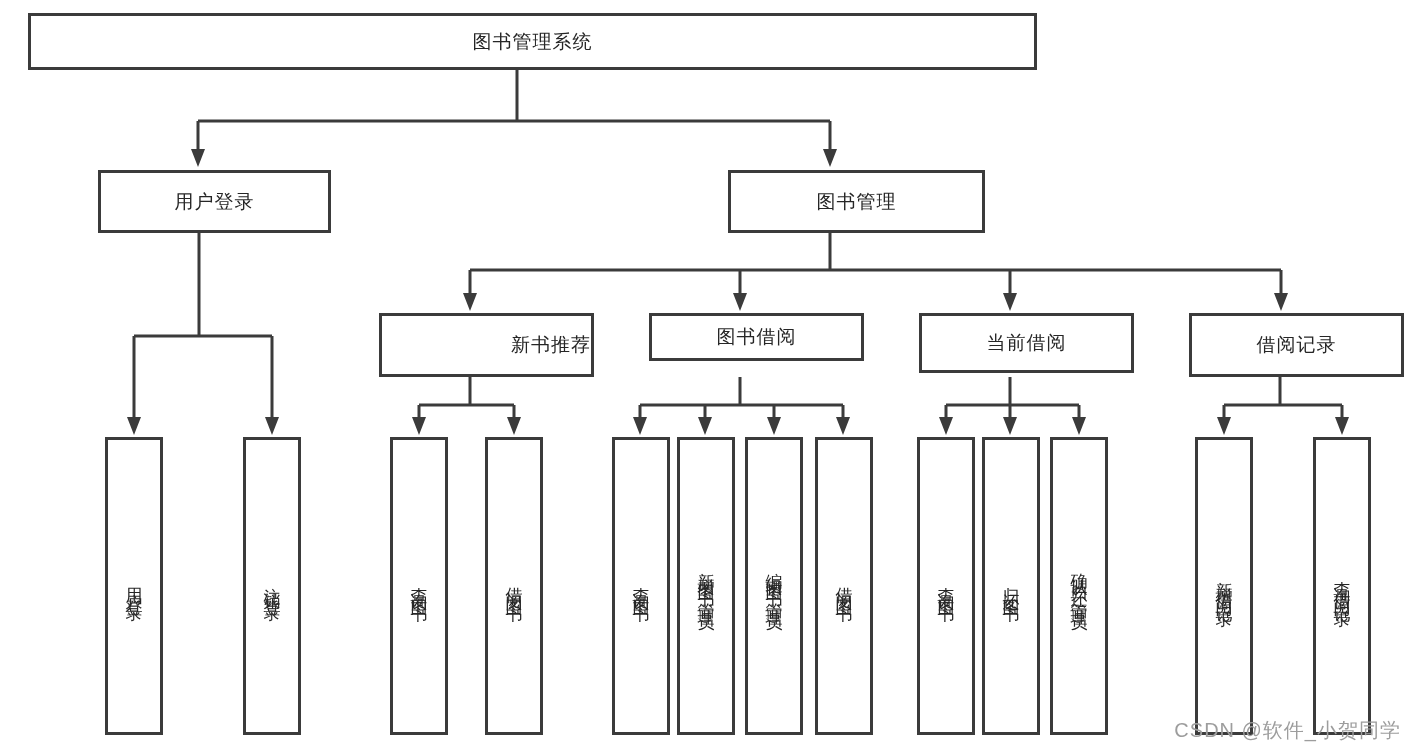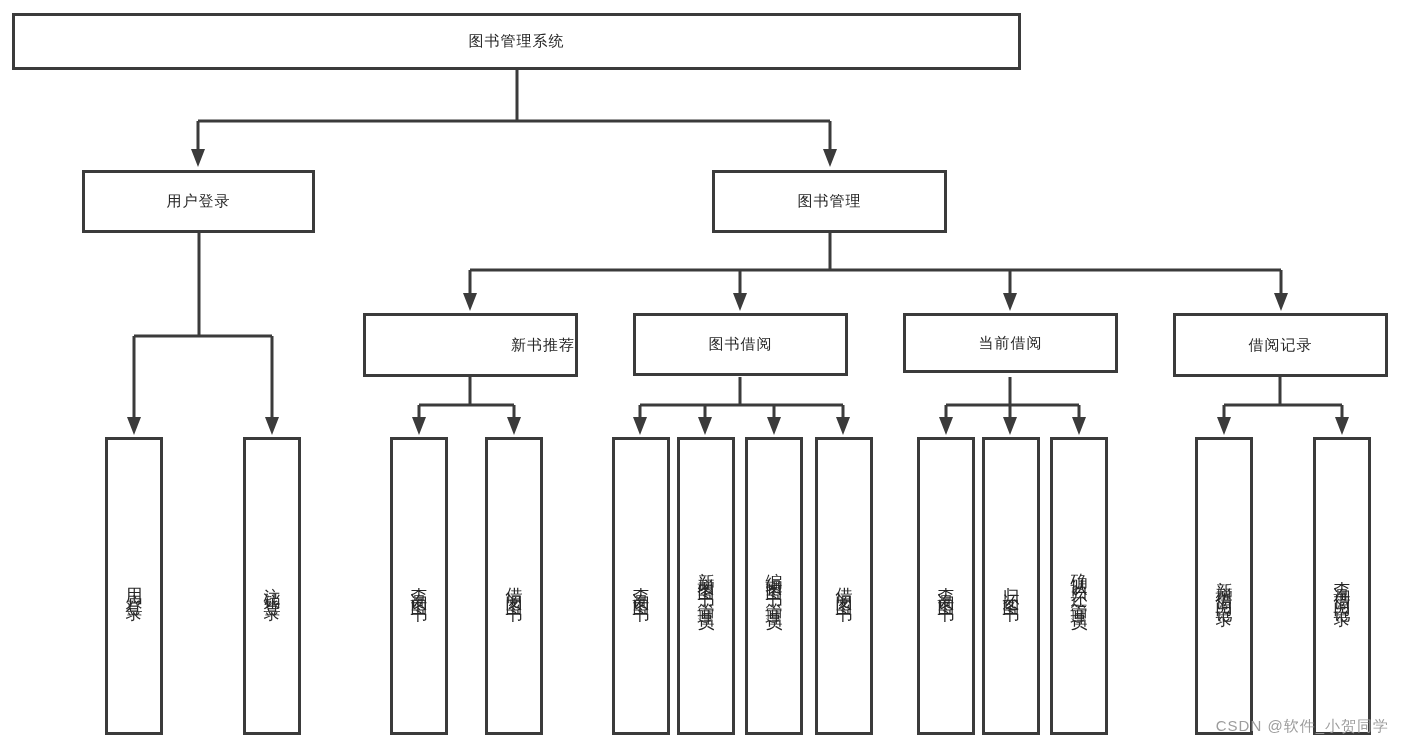--- a/index.html
+++ b/index.html
@@ -20,48 +20,48 @@
   .ln{stroke:var(--line);stroke-width:3;fill:none;}
   .ar{fill:var(--line);stroke:none;}
   .box{
     position:absolute;
     box-sizing:border-box;
     border:3px solid var(--line);
     background:var(--fill);
     display:flex;align-items:center;justify-content:center;
     color:var(--text);
   }
-  .h-box{font-size:15px;letter-spacing:1px;}
+  .h-box{font-size:19px;letter-spacing:1px;margin-left:16px;}
   .leaf{width:58px;top:437px;height:298px;font-size:17px;}
   .leaf .vtxt{
     writing-mode:vertical-rl;
     text-orientation:mixed;
     letter-spacing:6px;
     line-height:1;
     white-space:nowrap;
   }
   
   .n-root{left:12px;top:13px;width:1009px;height:57px;}
   .n-login{left:82px;top:170px;width:233px;height:63px;}
-  .n-mgmt{left:712px;top:170px;width:235px;height:63px;}
+  .n-mgmt{left:712px;top:170px;width:257px;height:63px;}
   .n-rec{left:363px;top:313px;width:215px;height:64px;justify-content:flex-end;}
-  .n-bor{left:633px;top:313px;width:215px;height:63px;text-align:center;}
+  .n-bor{left:633px;top:313px;width:215px;height:48px;text-align:center;}
   .n-cur{left:903px;top:313px;width:215px;height:60px;}
   .n-his{left:1173px;top:313px;width:215px;height:64px;}
   
   .lf1{left:105px;}  .lf2{left:243px;}
   .lf3{left:390px;}  .lf4{left:485px;}
   .lf5{left:612px;}  .lf6{left:677px;}
   .lf7{left:745px;}  .lf8{left:815px;}
   .lf9{left:917px;}  .lf10{left:982px;} .lf11{left:1050px;}
   .lf12{left:1195px;}.lf13{left:1313px;}
   .watermark{
     position:absolute;
-    right:16px;top:717px;
-    font-size:15px;
+    right:4px;top:717px;
+    font-size:20px;
     color:var(--wm);
     letter-spacing:1px;
     z-index:5;
     white-space:nowrap;
   }
 </style>
 </head>
 <body>
 
 <div class="stage">

